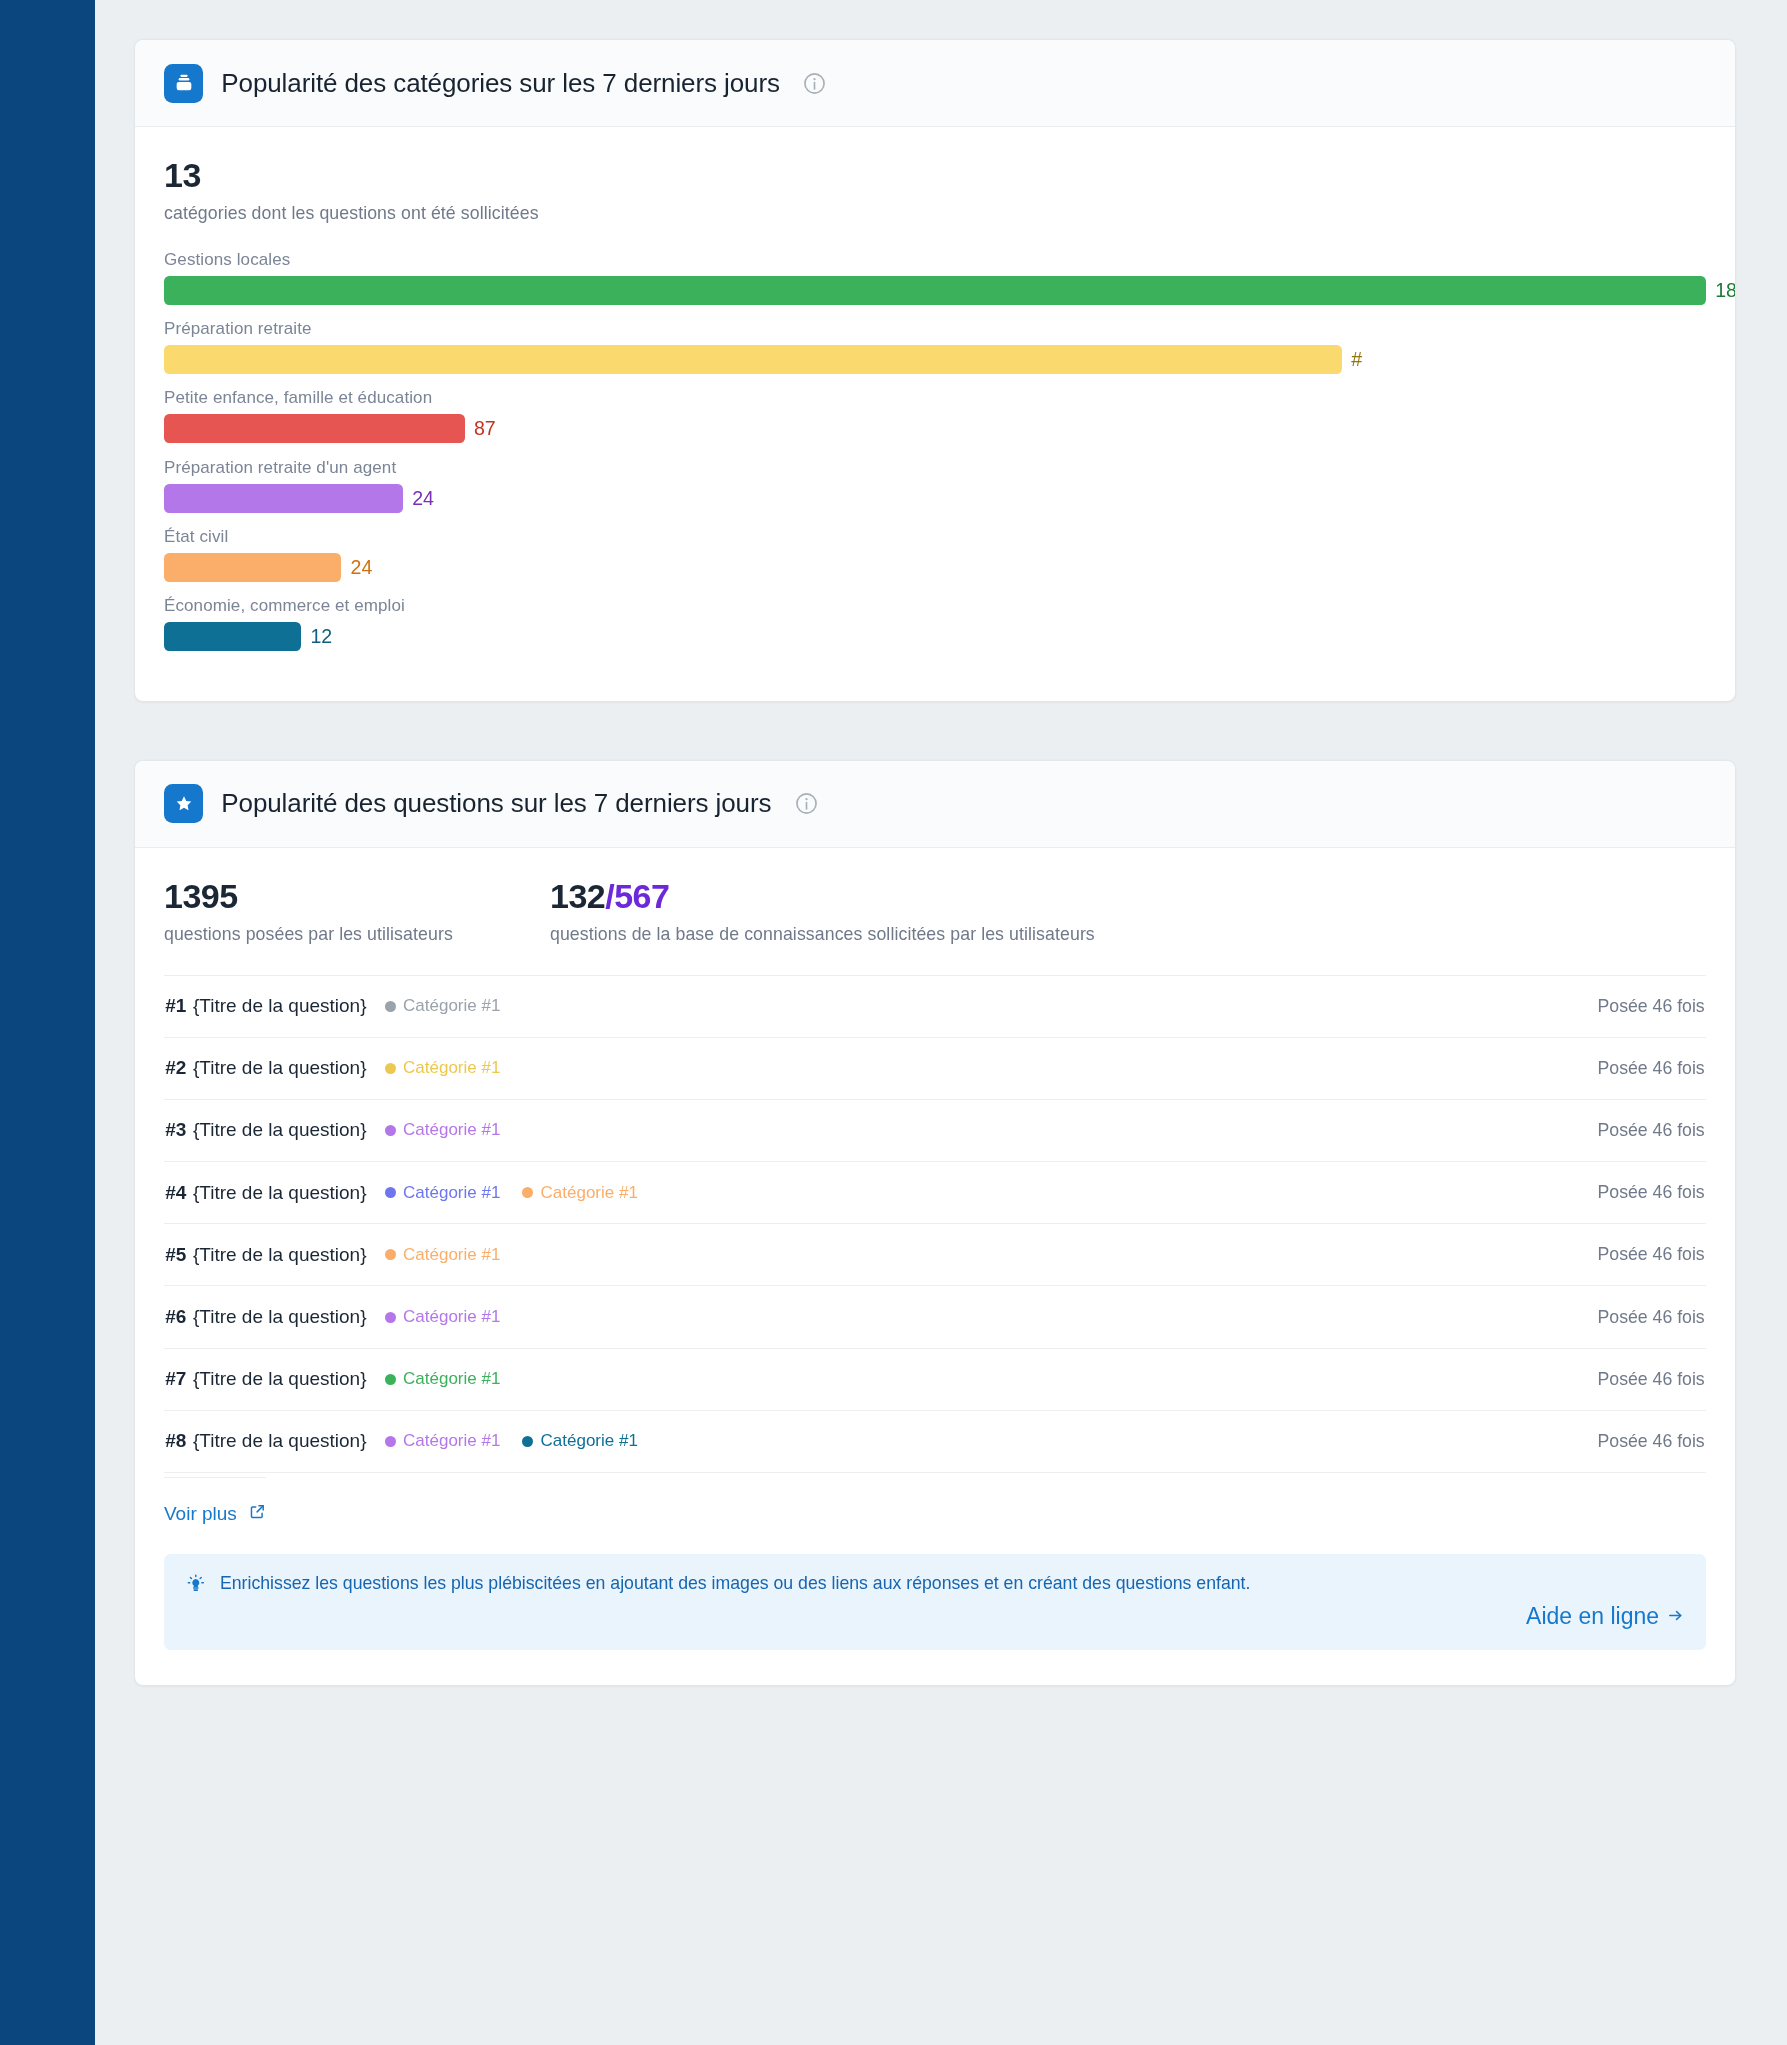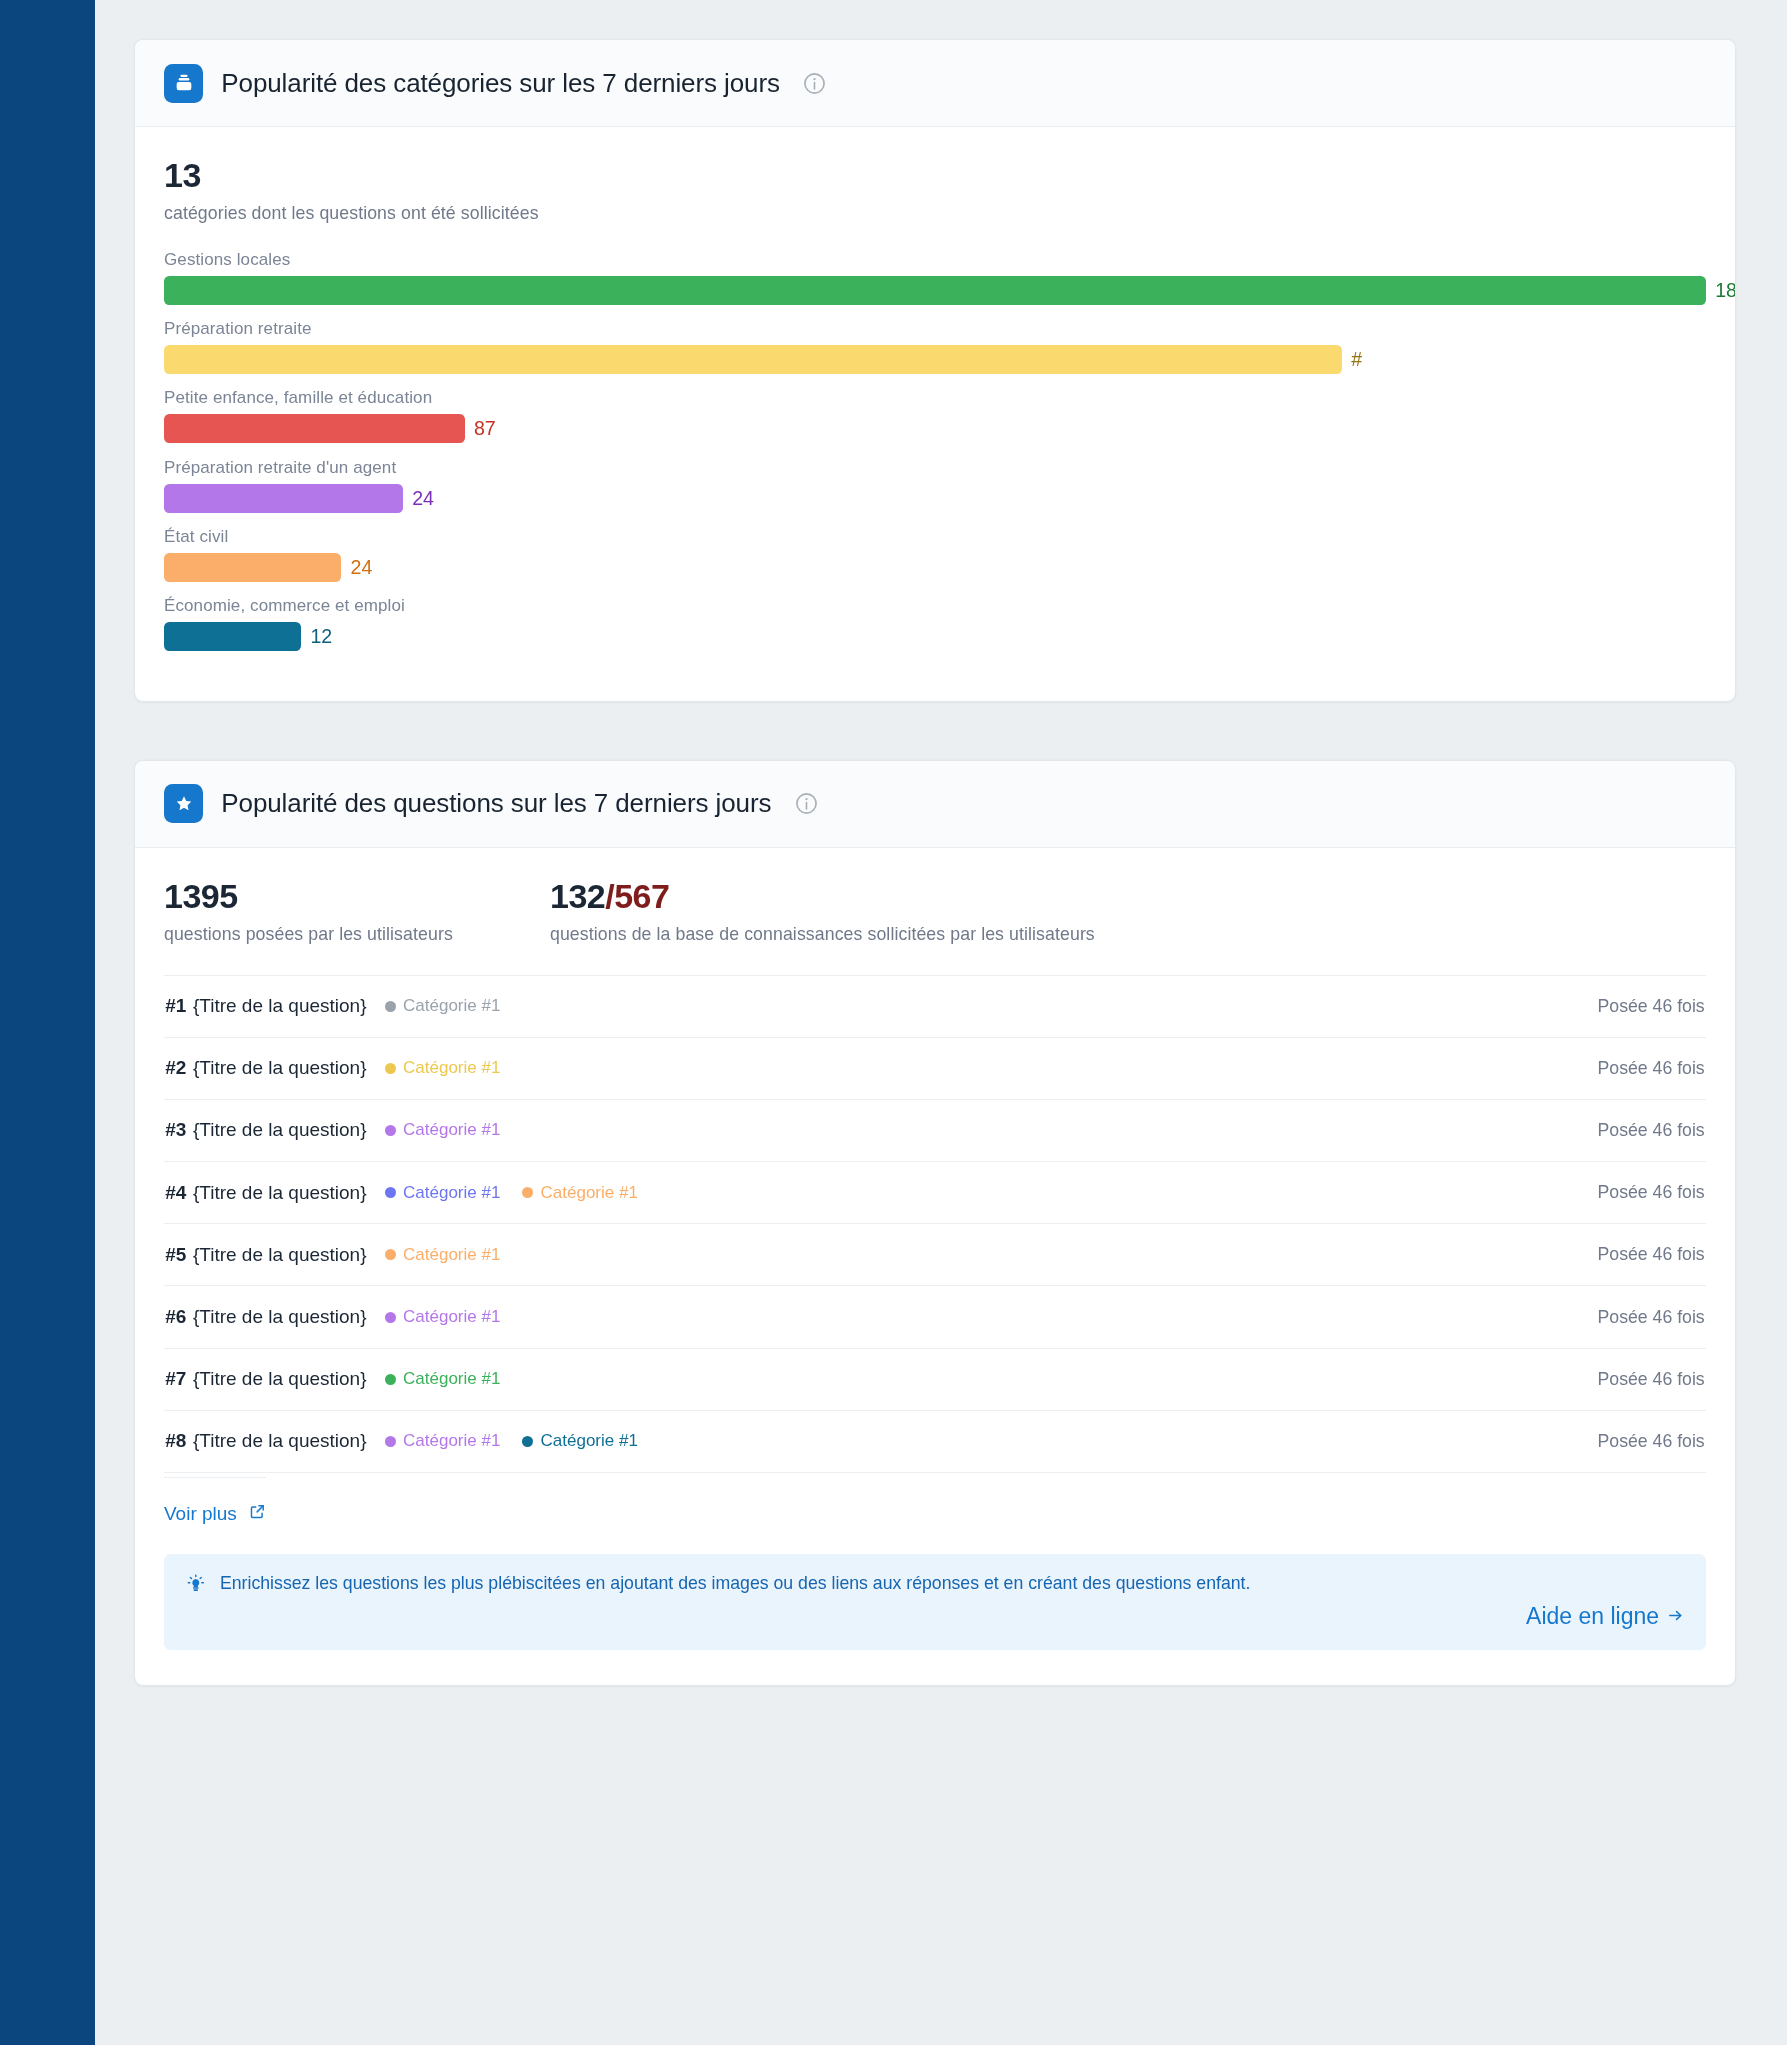--- a/index.html
+++ b/index.html
@@ -64,21 +64,21 @@
   }
   .card-body { padding: 30px 29px 35px 29px; }
 
   
   .kpi-row { display: flex; gap: 39px; margin-bottom: 30px; }
   .kpi { }
   .kpi-value {
     font-size: 34px; font-weight: 700; color: #1b2735;
     letter-spacing: -0.5px; line-height: 1.08;
   }
-  .kpi-value .muted { color: #7f1d1d; font-weight: 700; }
+  .kpi-value .muted { color: #6d28d9; font-weight: 700; }
   .kpi-label {
     font-size: 17.7px; color: #70798a; margin-top: 9px;
     letter-spacing: 0.1px;
   }
 
   
   .bars { }
   .bar-item { margin-bottom: 14.4px; }
   .bar-label {
     font-size: 17px; color: #7b8596; margin-bottom: 5.9px; letter-spacing: 0.1px;

